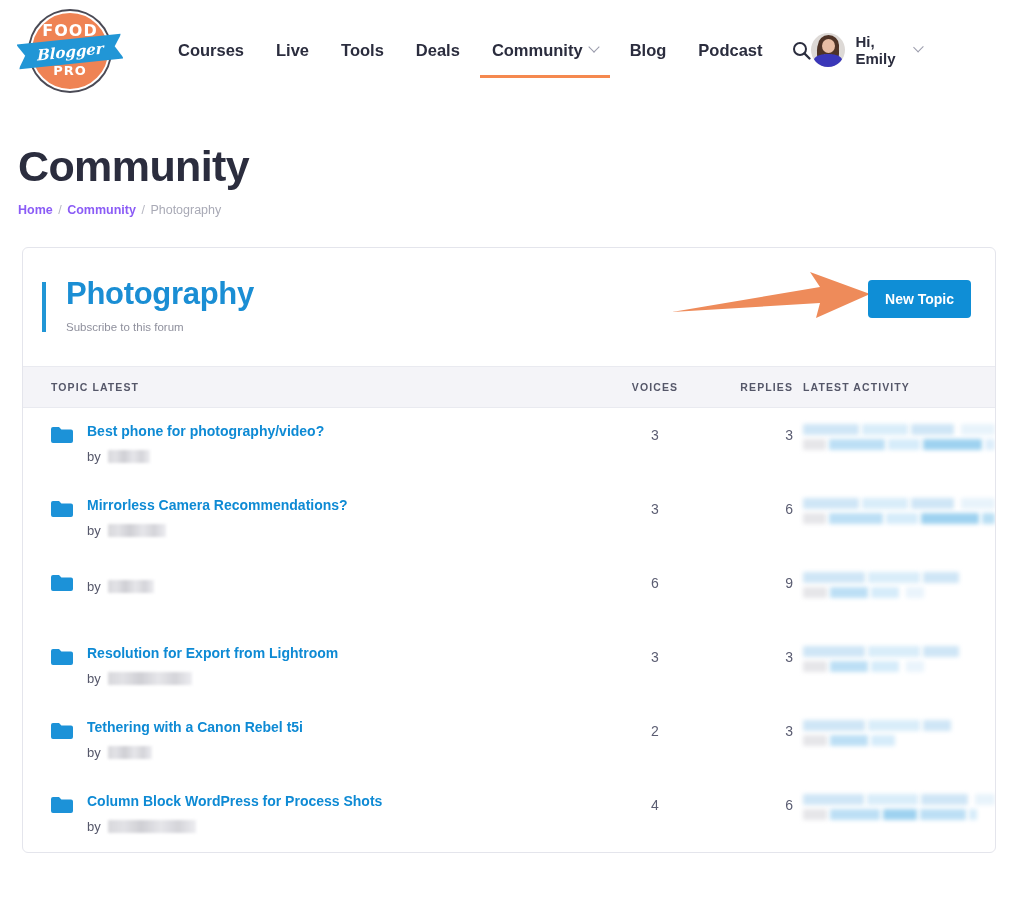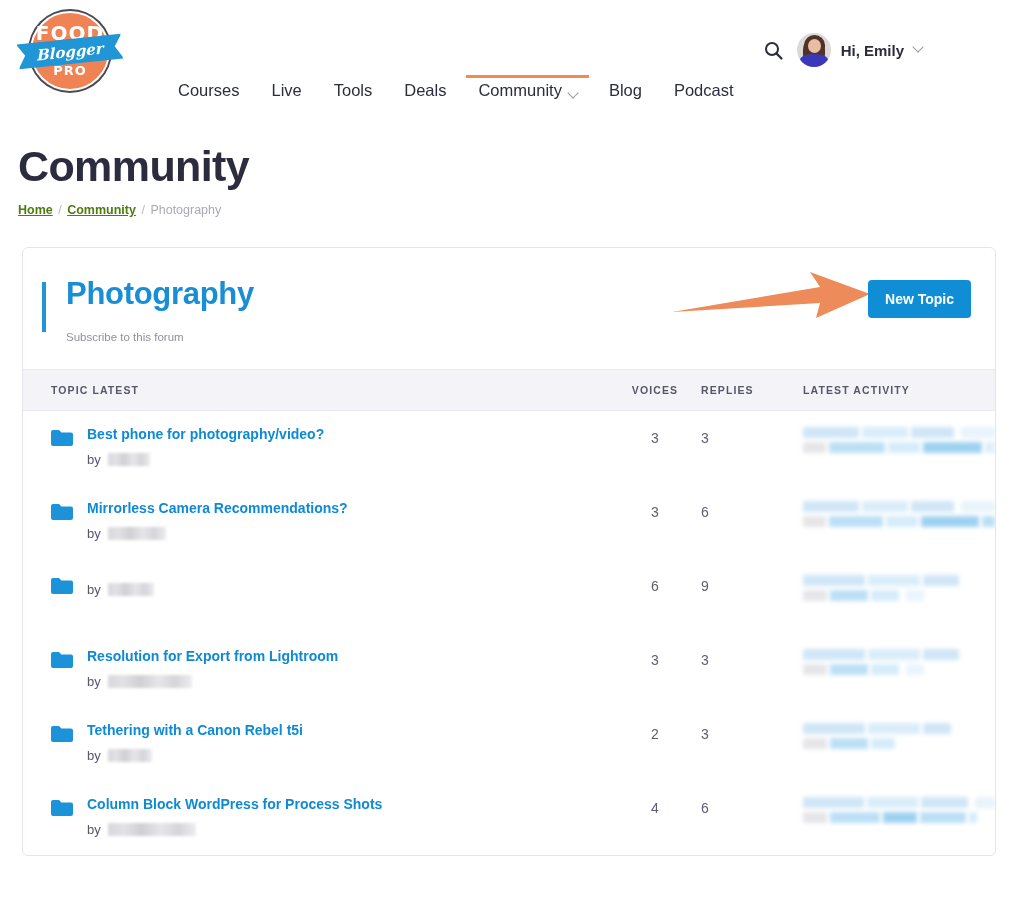--- a/index.html
+++ b/index.html
@@ -33,21 +33,21 @@
     border: 2px solid #ffffff;
     box-shadow: 0 0 0 2px #4a4a55;
   }
   .logo-word-top, .logo-word-bot {
     position: absolute;
     width: 80px; left: 12px;
     text-align: center;
     color: #ffffff;
     font-family: "DejaVu Sans", sans-serif;
     font-weight: bold;
-    font-size: 20px;
+    font-size: 16px;
     letter-spacing: 1px;
   }
   .logo-word-top { top: 14px; }
   .logo-word-bot { top: 56px; font-size: 13px; }
   .logo-banner {
     position: absolute;
     left: 0px; top: 32px;
     width: 104px; height: 25px;
     background: #2196d6;
     transform: rotate(-6deg);
@@ -75,27 +75,27 @@
 
   .main-nav {
     display: flex;
     align-items: center;
     margin-left: 40px;
     height: 100px;
   }
   .nav-item {
     position: relative;
     display: flex;
-    align-items: flex-end;
+    align-items: center;
     gap: 7px;
     height: 100px;
     padding: 0 16px;
     color: #2b2d3e;
     font-size: 16.5px;
-    font-weight: normal;
+    font-weight: bold;
     cursor: pointer;
     white-space: nowrap;
   }
   .nav-item.active::after {
     content: "";
     position: absolute;
     left: 4px; right: 4px;
     bottom: 22px;
     height: 3px;
     background: #f5894f;
@@ -176,21 +176,21 @@
     font-size: 43px;
     font-weight: bold;
     color: #2b2d3e;
     letter-spacing: -0.6px;
   }
   .breadcrumb {
     margin-top: 12px;
     font-size: 12.5px;
     color: #9b9caa;
   }
-  .breadcrumb .crumb-link { color: #4d7c0f; font-weight: bold; text-decoration: underline; }
+  .breadcrumb .crumb-link { color: #8b5cf6; font-weight: bold; }
   .breadcrumb .sep { color: #b6b7c2; margin: 0 2px; }
   .breadcrumb .crumb-current { color: #a9aab6; }
 
   
   .card {
     margin: 30px 28px 0 22px;
     border: 1px solid #e4e5ec;
     border-radius: 6px;
     background: #ffffff;
     overflow: hidden;
@@ -210,21 +210,21 @@
     flex: 0 0 auto;
   }
   .forum-title {
     font-size: 31px;
     font-weight: bold;
     color: #1a8ed4;
     letter-spacing: -0.3px;
     line-height: 1.05;
   }
   .forum-sub {
-    margin-top: 20px;
+    margin-top: 10px;
     font-size: 11.5px;
     color: #8f909d;
   }
   .new-topic-btn {
     position: absolute;
     right: 24px; top: 32px;
     background: #0f8ed6;
     color: #ffffff;
     font-size: 14px;
     font-weight: bold;
@@ -249,21 +249,21 @@
     border-top: 1px solid #e9eaf0;
     border-bottom: 1px solid #e9eaf0;
     height: 42px;
     font-size: 10.5px;
     font-weight: bold;
     color: #555769;
     letter-spacing: 1.1px;
   }
   .col-title   { flex: 1 1 auto; padding-left: 28px; }
   .col-voices  { width: 92px; text-align: center; flex: 0 0 auto; }
-  .col-replies { width: 92px; text-align: left; flex: 0 0 auto; }
+  .col-replies { width: 92px; text-align: right; flex: 0 0 auto; }
   .col-latest  { width: 202px; flex: 0 0 auto; padding-left: 10px; }
 
   .topic-row {
     display: flex;
     align-items: flex-start;
     padding: 14px 0 12px 0;
     min-height: 74px;
   }
   .topic-main {
     flex: 1 1 auto;

